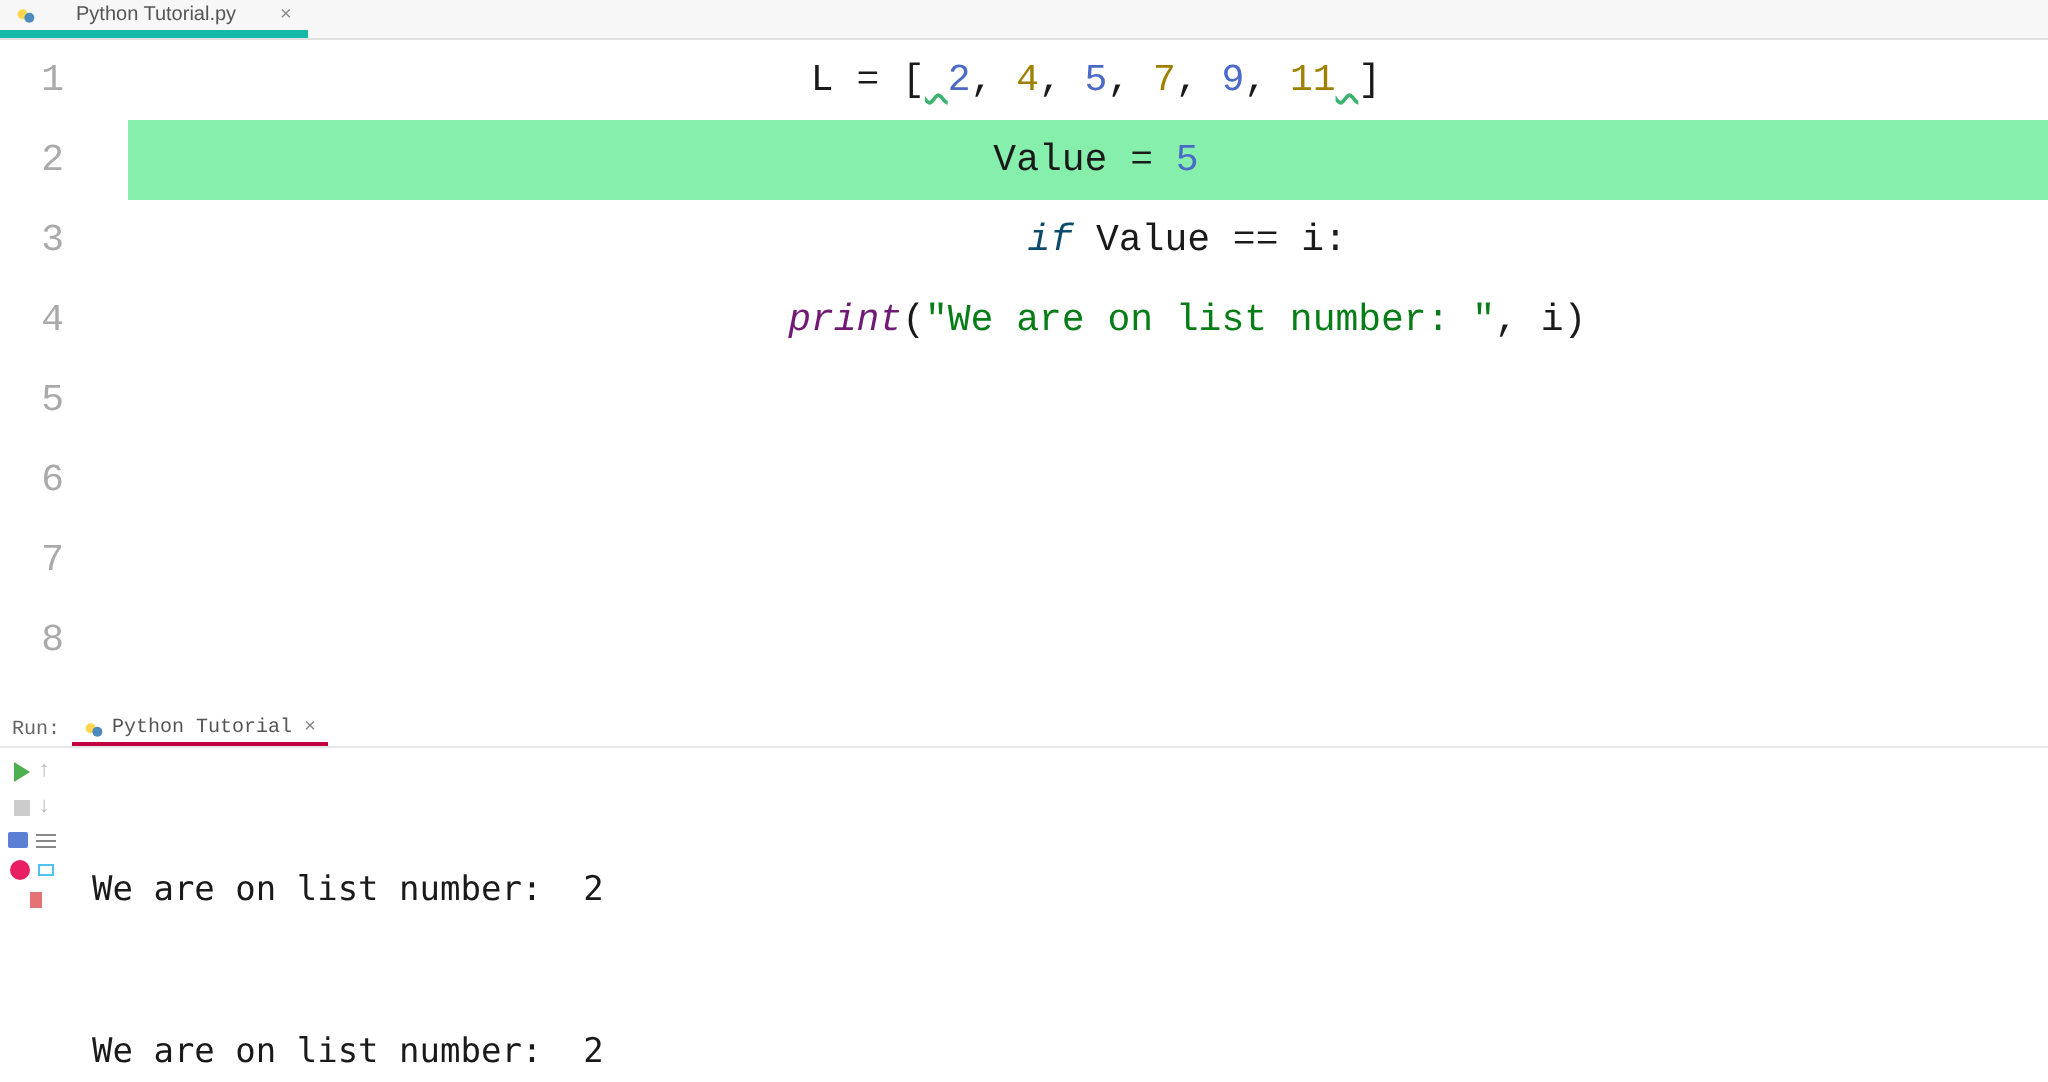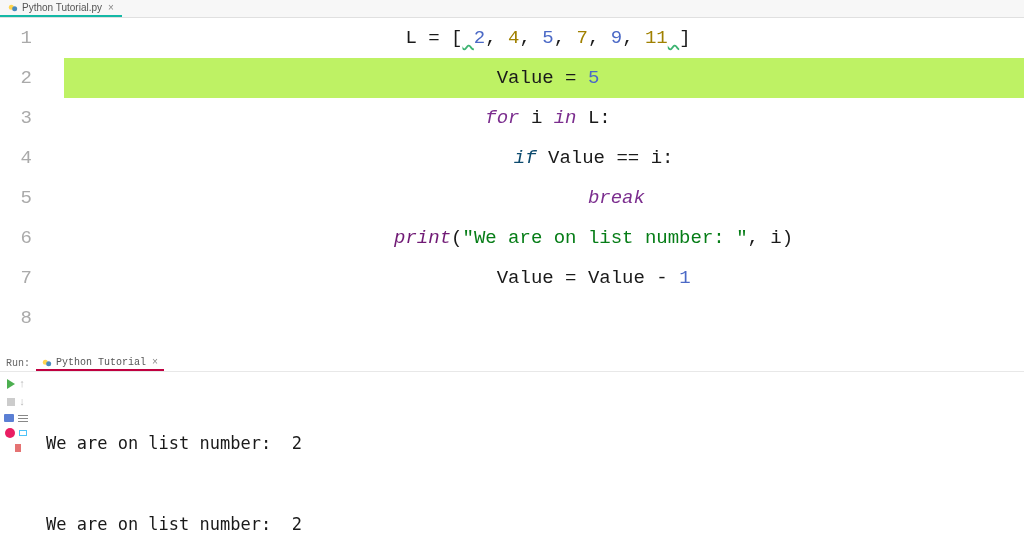--- a/index.html
+++ b/index.html
@@ -20,24 +20,24 @@
       border-bottom: 1px solid #e0e0e0;
       display: flex;
       align-items: center;
       background: #f7f7f7;
     }
     .editor-tab {
       padding: 2px 8px;
       font-size: 10px;
       font-family: Arial, sans-serif;
       color: #555;
-      border-bottom: 2px solid #14b8a6;
-      display: flex;
-      align-items: center;
-      gap: 4px;
+      border-bottom: 4px solid #14b8a6;
+      display: flex;
+      align-items: center;
+      gap: 20px;
       height: 100%;
     }
     .tab-icon {
       width: 10px;
       height: 10px;
       display: inline-block;
     }
     .tab-close {
       font-size: 10px;
       color: #888;
@@ -71,21 +71,21 @@
       flex: 1;
       position: relative;
     }
     .code-line {
       height: 40px;
       padding-left: 8px;
       white-space: pre;
       text-align: center;
     }
     .code-line.highlighted {
-      background: #bef264;
+      background: #86efac;
     }
     
     
     .tok-bracket { color: #1a1a1a; }
     .tok-num { color: #4b69c6; }
     .tok-num-alt { color: #a08000; }
     .tok-ident { color: #1a1a1a; }
     .tok-kw { color: #7b2d8e; font-style: italic; }
     .tok-kw-blue { color: #0c4a6e; font-style: italic; }
     .tok-builtin { color: #701a75; font-style: italic; }
@@ -189,25 +189,22 @@
     <div class="gutter-line">4</div>
     <div class="gutter-line">5</div>
     <div class="gutter-line">6</div>
     <div class="gutter-line">7</div>
     <div class="gutter-line">8</div>
   </div>
   <div class="fold-col"></div>
   <div class="code-col">
     <div class="code-line"><span class="tok-ident">L</span><span class="tok-op"> = </span><span class="tok-bracket">[</span><span class="squiggle"> </span><span class="tok-num">2</span><span class="tok-op">, </span><span class="tok-num-alt">4</span><span class="tok-op">, </span><span class="tok-num">5</span><span class="tok-op">, </span><span class="tok-num-alt">7</span><span class="tok-op">, </span><span class="tok-num">9</span><span class="tok-op">, </span><span class="tok-num-alt">11</span><span class="squiggle"> </span><span class="tok-bracket">]</span></div>
     <div class="code-line highlighted"><span class="tok-ident">Value</span><span class="tok-op"> = </span><span class="tok-num">5</span></div>
-    <div class="code-line"><span class="tok-kw">for</span><span> </span><span class="tok-ident">i</span><span> </span><span class="tok-kw">in</span><span> </span><span class="tok-ident">L</span><span class="tok-op">:</span></div>
     <div class="code-line"><span>        </span><span class="tok-kw-blue">if</span><span> </span><span class="tok-ident">Value</span><span class="tok-op"> == </span><span class="tok-ident">i</span><span class="tok-op">:</span></div>
-    <div class="code-line"><span>            </span><span class="tok-kw">break</span></div>
     <div class="code-line"><span>        </span><span class="tok-builtin">print</span><span class="tok-bracket">(</span><span class="tok-str">"We are on list number: "</span><span class="tok-op">, </span><span class="tok-ident">i</span><span class="tok-bracket">)</span></div>
-    <div class="code-line"><span>        </span><span class="tok-ident">Value</span><span class="tok-op"> = </span><span class="tok-ident">Value</span><span class="tok-op"> - </span><span class="tok-num">1</span></div>
   </div>
 </div>
 
 <div class="divider"></div>
 
 <div class="run-header">
   <span class="run-label">Run:</span>
   <div class="run-tab">
     <span class="tab-icon">
       <svg viewBox="0 0 12 12">

